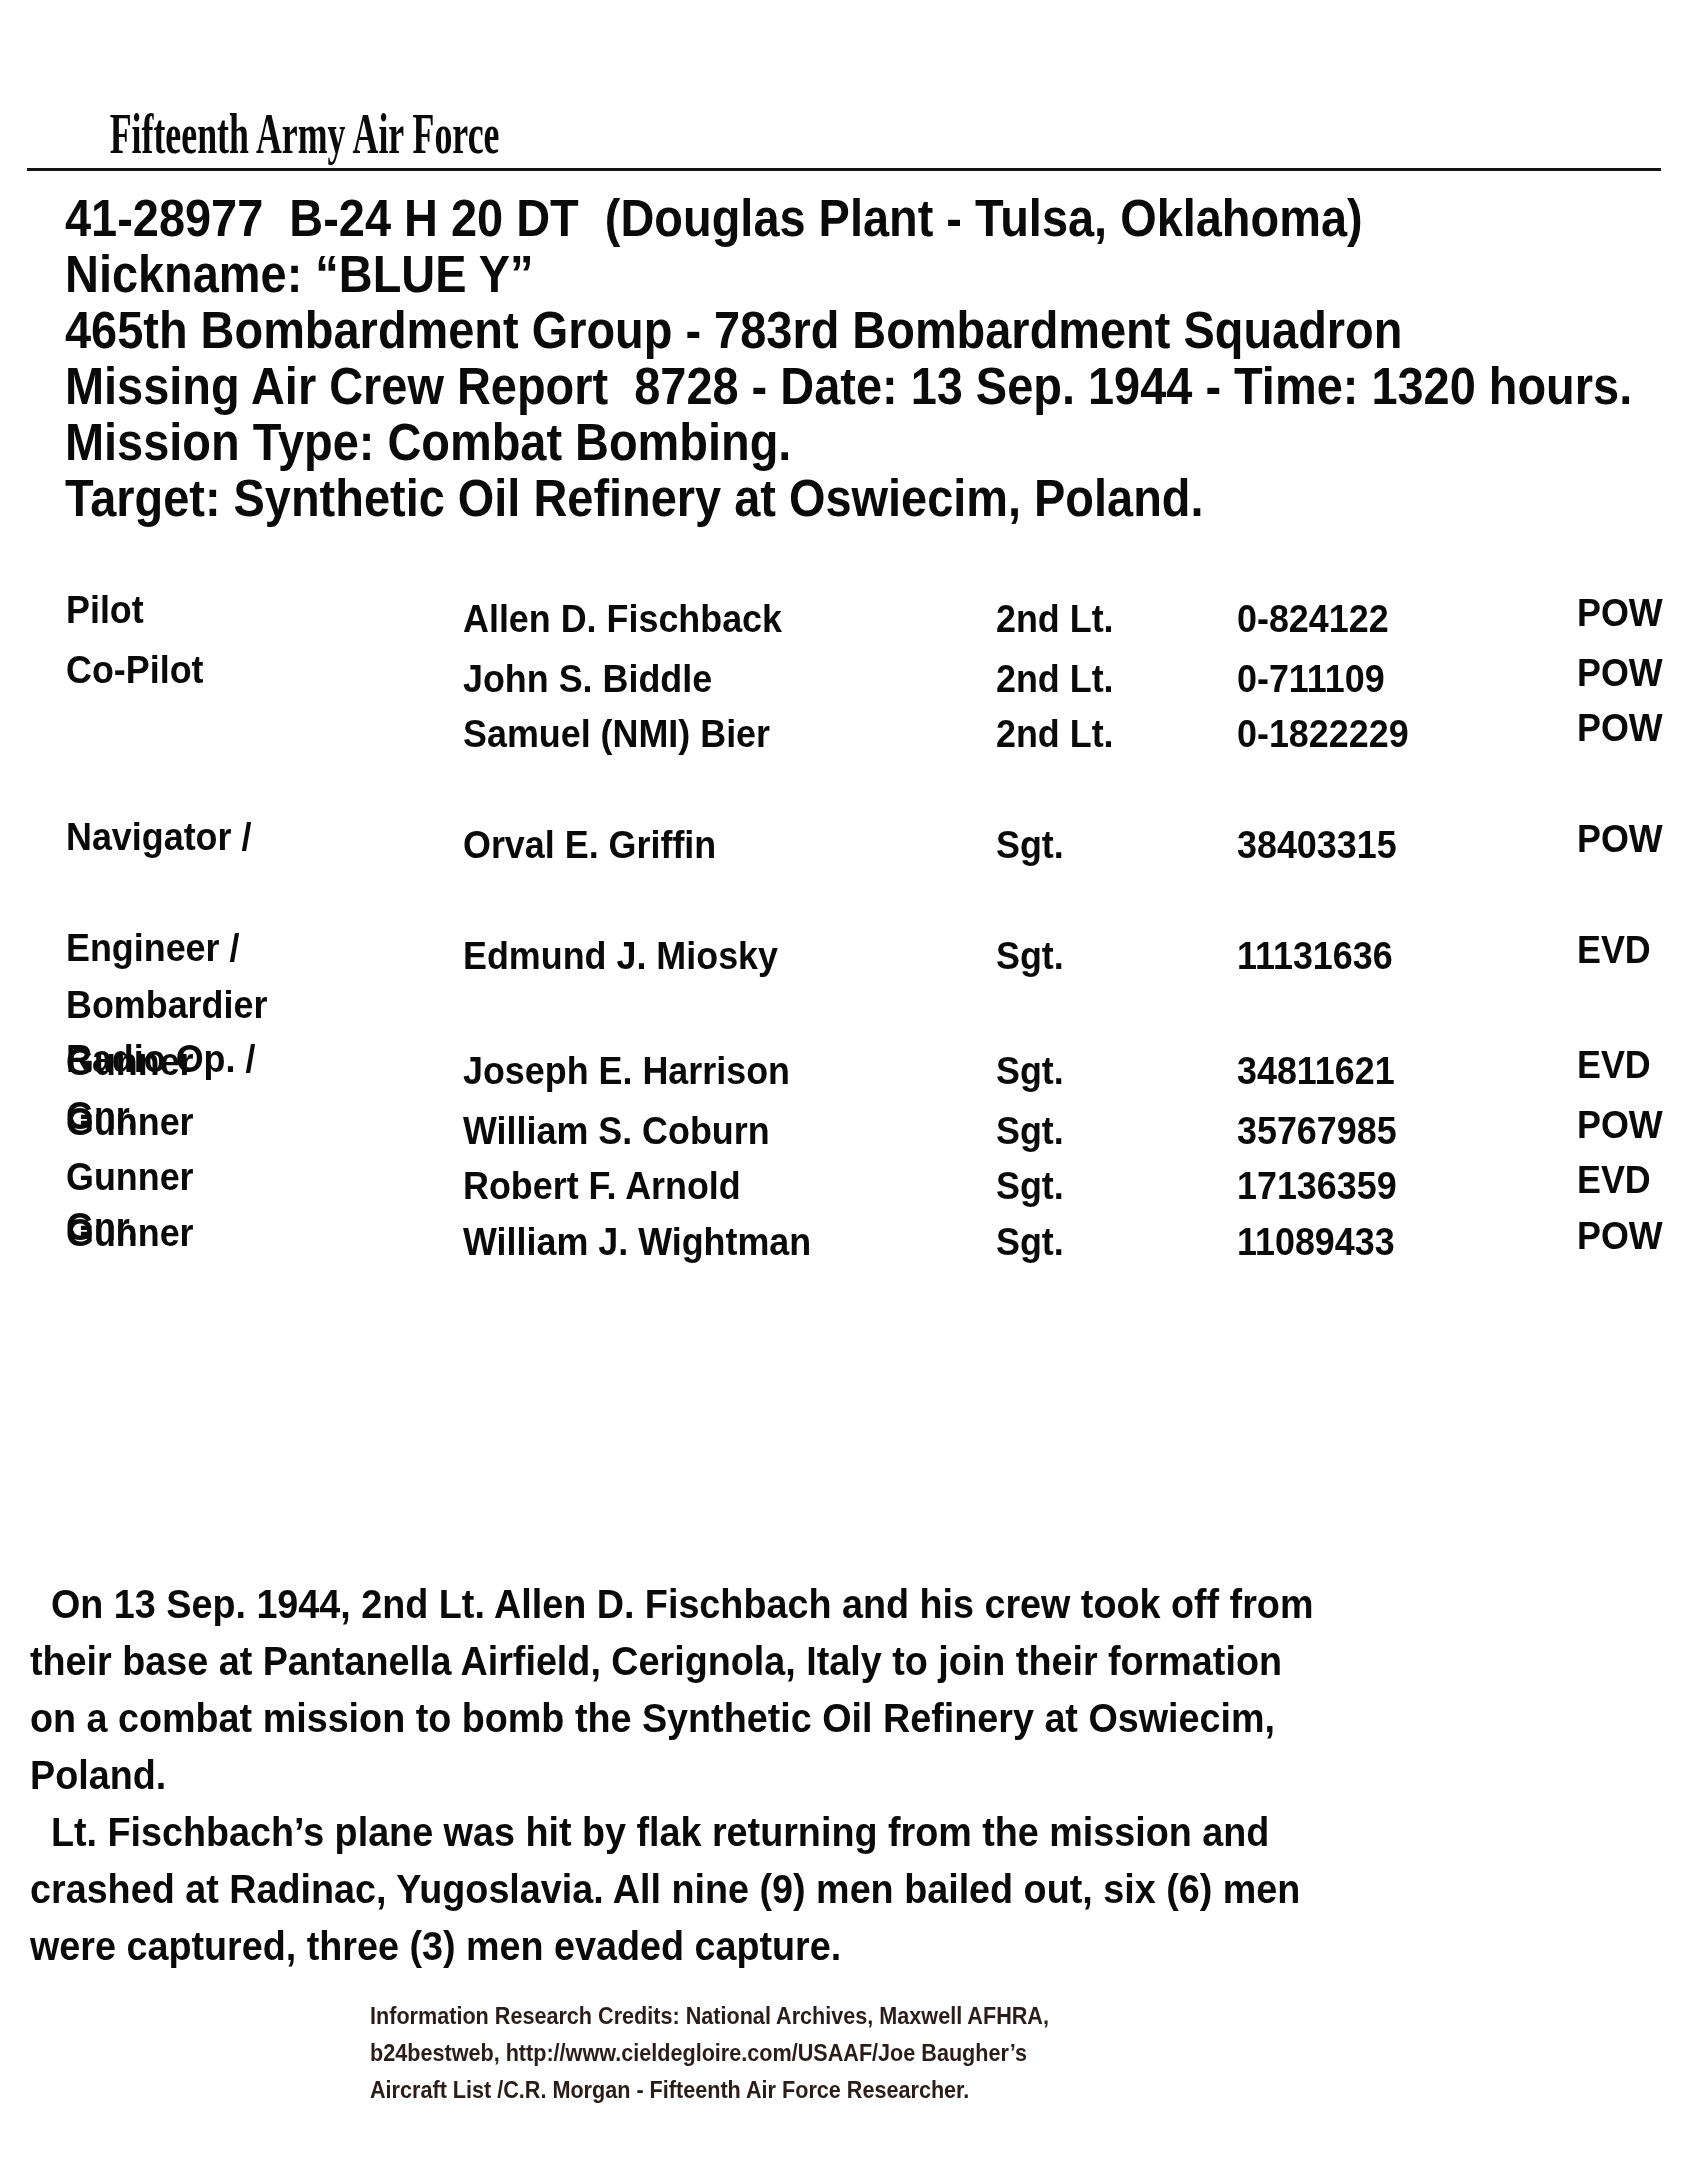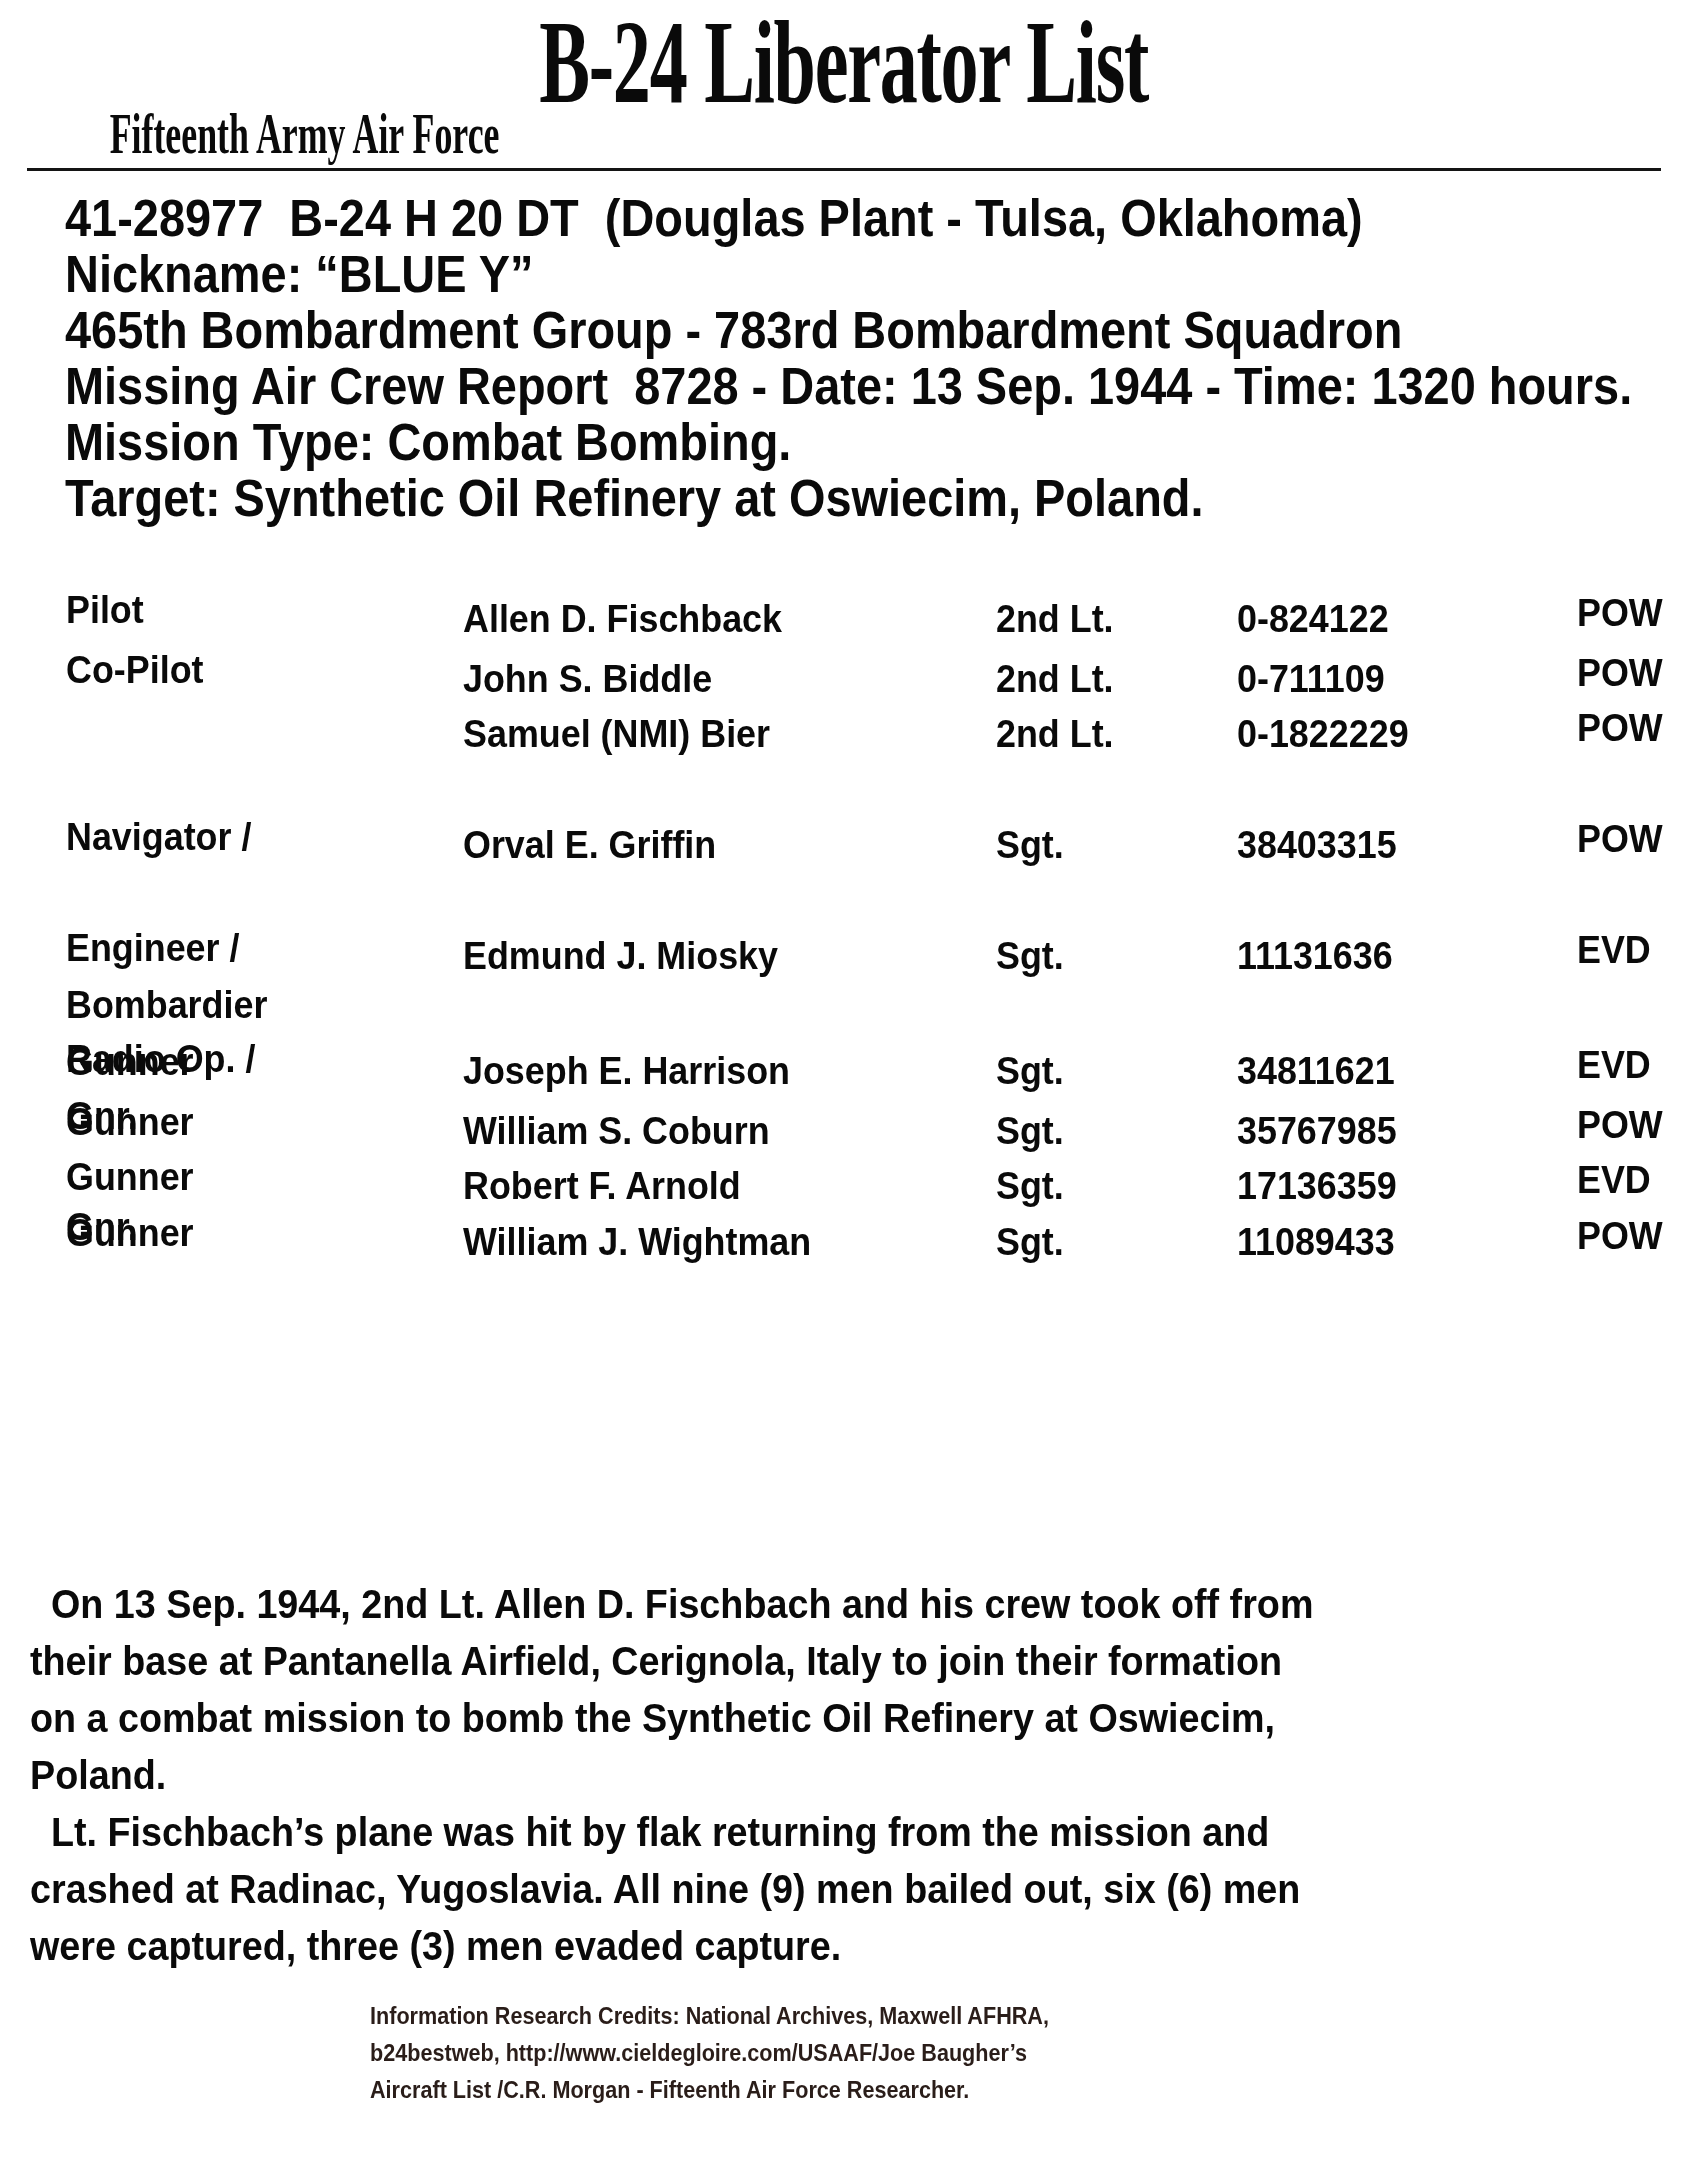--- a/index.html
+++ b/index.html
@@ -63,23 +63,20 @@
   
   .credits { position:absolute; top:1997px; left:370px; color:#2a1d19; }
   .credits .line { font-size:24px; line-height:37px; white-space:pre; }
   .credits .cond { transform:scaleX(0.90); }
 </style>
 </head>
 <body>
 
 <div id="page">
 
-  <div class="title-wrap">
-    <span class="title">B-24 Liberator List</span>
-  </div>
   <div class="subtitle-wrap">
     <span class="subtitle">Fifteenth Army Air Force</span>
   </div>
   <div class="rule"></div>
 
   <div class="info">
     <div class="line"><span class="cond">41-28977  B-24 H 20 DT  (Douglas Plant - Tulsa, Oklahoma)</span></div>
     <div class="line"><span class="cond">Nickname: “BLUE Y”</span></div>
     <div class="line"><span class="cond">465th Bombardment Group - 783rd Bombardment Squadron</span></div>
     <div class="line"><span class="cond">Missing Air Crew Report  8728 - Date: 13 Sep. 1944 - Time: 1320 hours.</span></div>

